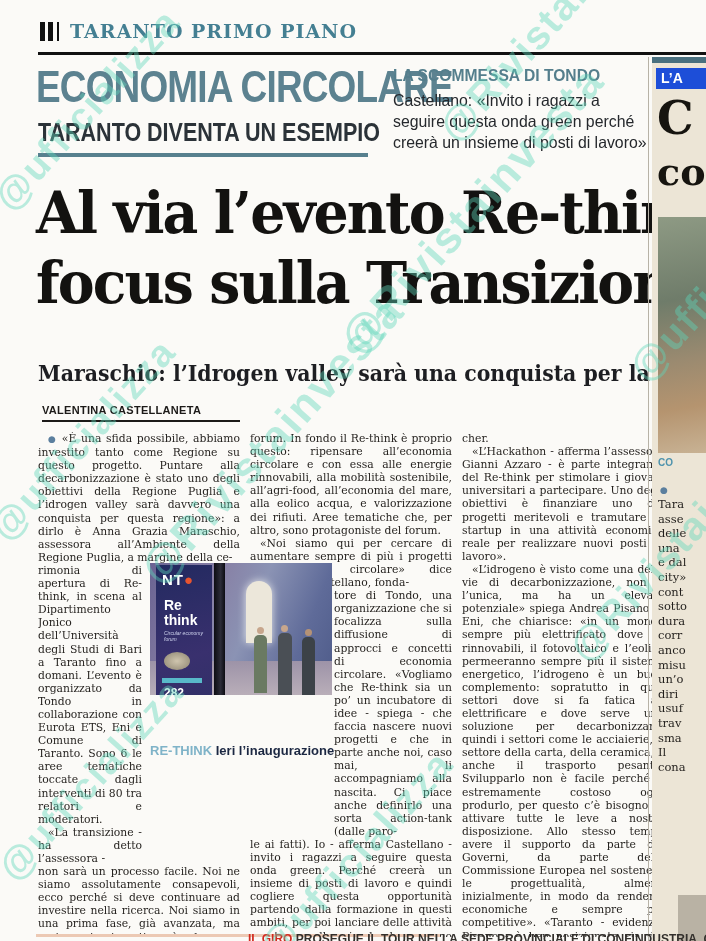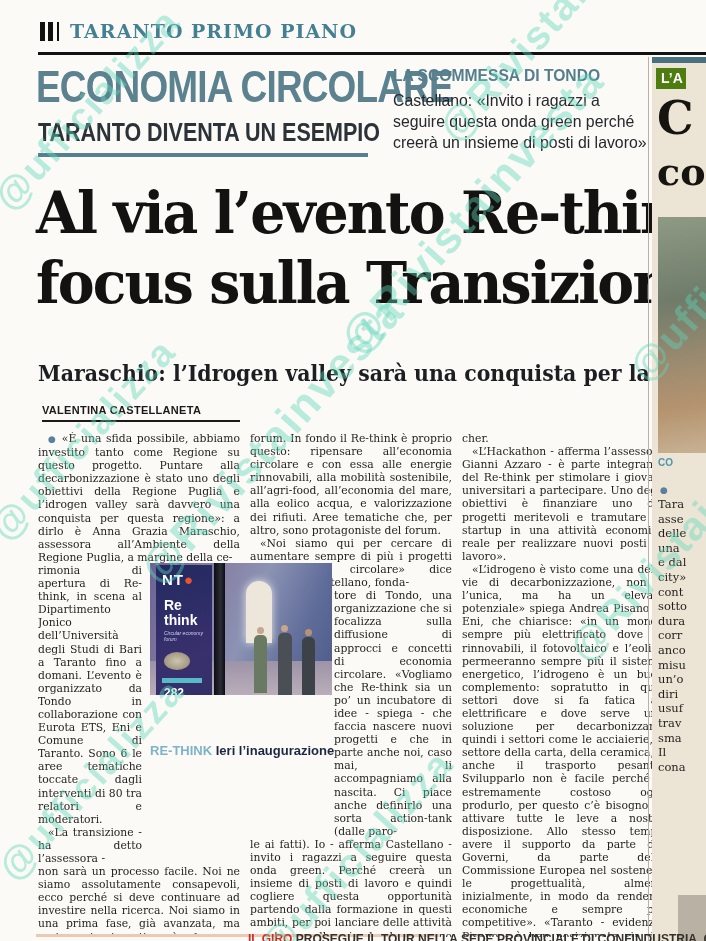--- a/index.html
+++ b/index.html
@@ -74,21 +74,21 @@
   .photo .fig{position:absolute;border-radius:5px 5px 0 0;}
   .photo .head{position:absolute;width:7px;height:7px;border-radius:50%;}
   .caption{position:absolute;left:150px;top:743px;width:200px;font-family:"Liberation Sans",sans-serif;
            font-weight:bold;font-size:13px;z-index:6;white-space:nowrap;}
   .caption .cl{color:#7fb3c8;}
   .caption .ct{color:#1b2742;}
   
   .creamcol{position:absolute;left:652px;top:57px;width:54px;height:884px;background:#ece5d6;}
   .vdiv{position:absolute;left:648px;top:57px;width:1px;height:884px;background:#b7b2a6;}
   .creambar{position:absolute;left:0;top:0;width:54px;height:6px;background:#49707f;}
-  .redtag{position:absolute;left:4px;top:11px;width:30px;height:21px;background:#4d7c0f;color:#fff;
+  .redtag{position:absolute;left:4px;top:11px;width:50px;height:21px;background:#1d4ed8;color:#fff;
           font-family:"Liberation Sans",sans-serif;font-weight:bold;font-size:14px;
           line-height:21px;padding-left:5px;box-sizing:border-box;white-space:nowrap;}
   .bigC1{position:absolute;left:5px;top:34px;font-family:"DejaVu Serif",serif;font-weight:bold;
          font-size:46px;color:#16140f;}
   .bigC2{position:absolute;left:5px;top:92px;font-family:"DejaVu Serif",serif;font-weight:bold;
          font-size:38px;color:#16140f;}
   .sideimg{position:absolute;left:6px;top:160px;width:48px;height:236px;
            background:linear-gradient(170deg,#8e9a84 0%,#6f7c6a 35%,#9a8a70 60%,#b5946f 80%,#c8b294 100%);}
   .sidecap{position:absolute;left:6px;top:400px;font-family:"Liberation Sans",sans-serif;
            font-weight:bold;font-size:10px;color:#4e93ad;}

